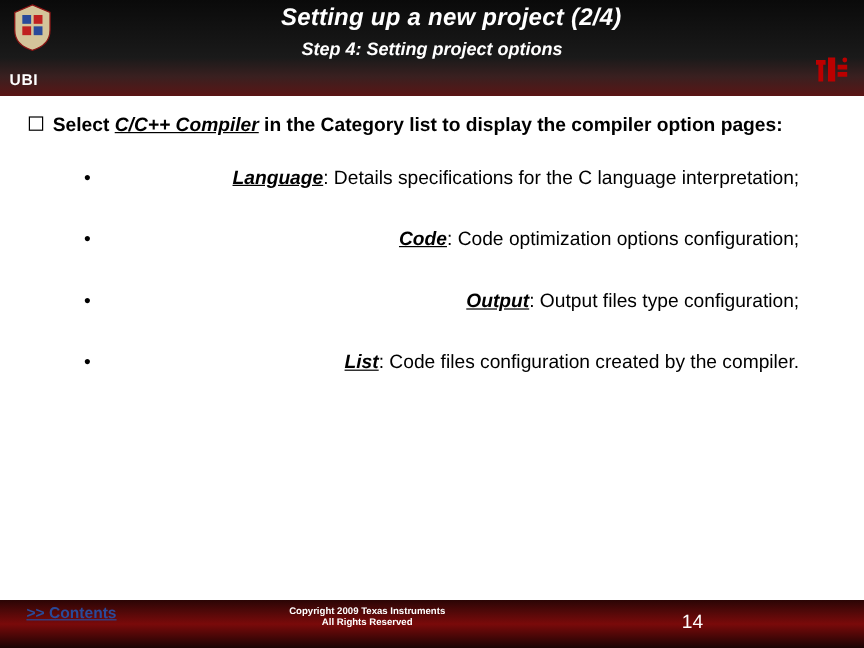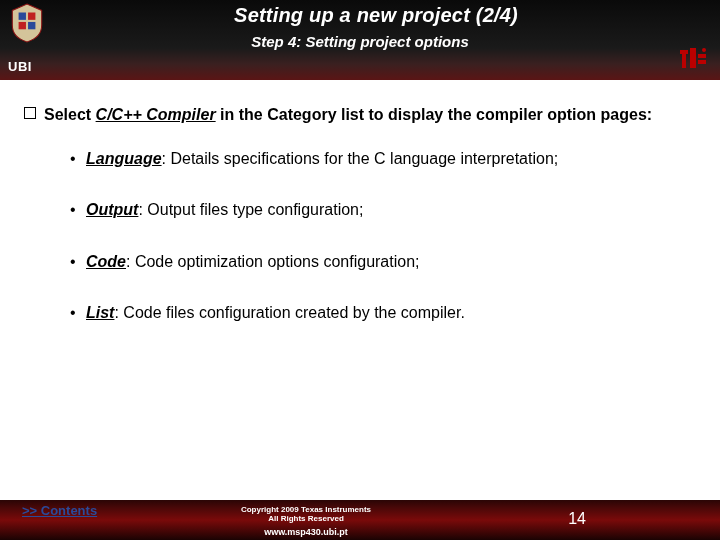--- a/index.html
+++ b/index.html
@@ -3,21 +3,21 @@
 <meta charset="utf-8">
 <style>
   * { margin: 0; padding: 0; box-sizing: border-box; }
   body { width: 720px; height: 540px; font-family: Verdana, Arial, sans-serif; background: #fff; overflow: hidden; position: relative; }
   .header { height: 80px; background: linear-gradient(to bottom, #0a0a0a 0%, #1a1a1a 60%, #3a2020 80%, #5a1515 100%); position: relative; color: #fff; }
   .crest { position: absolute; left: 6px; top: 2px; width: 42px; height: 42px; }
   .title { text-align: center; font-weight: bold; font-size: 20px; padding-top: 4px; font-style: italic; letter-spacing: 0.2px; margin-left: 32px; }
   .subtitle { text-align: center; font-weight: bold; font-size: 15px; padding-top: 6px; font-style: italic; }
   .ubi { position: absolute; left: 8px; bottom: 6px; color: #fff; font-weight: bold; font-size: 13px; letter-spacing: 0.5px; }
   .ti { position: absolute; right: 8px; bottom: 4px; width: 36px; height: 32px; }
-  .content { padding: 24px 24px 0 24px; color: #000; font-size: 16px; }
+  .content { padding: 14px 24px 0 24px; color: #000; font-size: 16px; text-align: right; }
   .main-bullet { display: flex; align-items: flex-start; gap: 8px; margin-bottom: 22px; font-weight: bold; line-height: 1.35; }
   .checkbox { width: 12px; height: 12px; border: 1.5px solid #000; margin-top: 3px; flex-shrink: 0; }
   .main-bullet .em { font-style: italic; text-decoration: underline; }
   .sub-list { list-style: none; margin-left: 62px; }
   .sub-list li { position: relative; margin-bottom: 30px; line-height: 1.35; font-size: 16px; padding-right: 30px; }
   .sub-list li::before { content: "•"; position: absolute; left: -16px; top: 0; }
   .term { font-weight: bold; font-style: italic; text-decoration: underline; }
   .footer { position: absolute; left: 0; bottom: 0; width: 612px; height: 46px; }
   .footer-bar { position: absolute; left: 0; bottom: 0; height: 40px; width: 720px; background: linear-gradient(to bottom, #2a0505 0%, #4a0808 20%, #7a0a0a 50%, #1a0303 100%); }
   .contents-link { position: absolute; left: 22px; bottom: 22px; color: #2a4a9a; font-weight: bold; font-size: 13px; text-decoration: underline; z-index: 2; }
@@ -47,28 +47,27 @@
 
 <div class="content">
   <div class="main-bullet">
     <span class="checkbox"></span>
     <span>
       <span>Select </span><span class="em">C/C++ Compiler</span><span> in the Category list to display the compiler option pages:</span>
     </span>
   </div>
   <ul class="sub-list">
     <li><span class="term">Language</span><span>: Details specifications for the C language interpretation;</span></li>
+    <li><span class="term">Code</span><span>: Code optimization options configuration;</span></li>
     <li><span class="term">Output</span><span>: Output files type configuration;</span></li>
-    <li><span class="term">Code</span><span>: Code optimization options configuration;</span></li>
     <li><span class="term">List</span><span>: Code files configuration created by the compiler.</span></li>
   </ul>
 </div>
 
 <div class="footer">
   <div class="footer-bar"></div>
   <a class="contents-link">&gt;&gt; Contents</a>
   <div class="copyright">
     <span>Copyright 2009 Texas Instruments</span><br>
     <span>All Rights Reserved</span>
   </div>
-  <div class="weburl">www.msp430.ubi.pt</div>
   <div class="pagenum">14</div>
 </div>
 
 </body></html>

